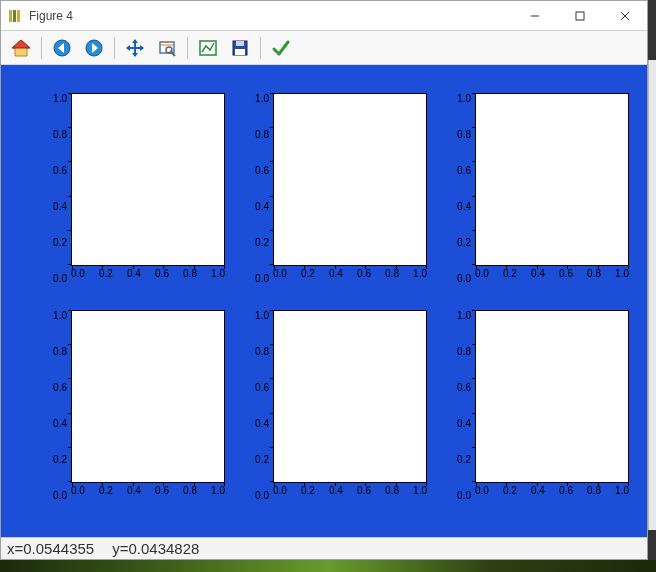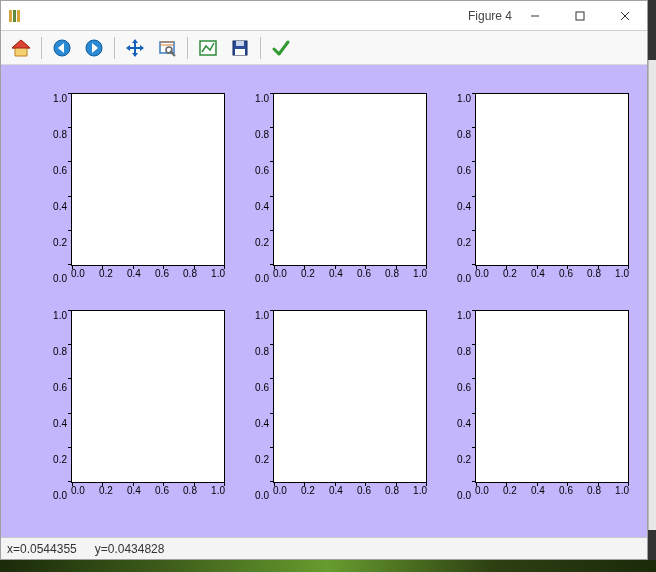--- a/index.html
+++ b/index.html
@@ -28,21 +28,21 @@
     display: flex;
     align-items: center;
     padding-left: 6px;
     border-bottom: 1px solid #d0d0d0;
   }
   .titlebar .app-icon {
     width: 16px; height: 16px;
     margin-right: 6px;
     display: flex; align-items: center; justify-content: center;
   }
-  .titlebar .title { color: #444; flex: 1; text-align: right; }
+  .titlebar .title { color: #444; flex: 1; }
   .win-controls { display: flex; height: 100%; }
   .win-btn {
     width: 45px; height: 100%;
     display: flex; align-items: center; justify-content: center;
     color: #555;
   }
   .toolbar {
     height: 34px;
     background: #f8f8f8;
     display: flex;
@@ -56,21 +56,21 @@
     background: #c0c0c0;
     margin: 0 2px;
   }
   .tb-btn {
     width: 28px; height: 28px;
     display: flex; align-items: center; justify-content: center;
     border-radius: 2px;
   }
   .canvas-area {
     flex: 1;
-    background: #c4b5fd;
+    background: #1d4ed8;
     position: relative;
     overflow: hidden;
   }
   .grid {
     position: absolute;
     top: 28px; left: 40px;
     width: 588px;
     height: 408px;
     display: grid;
     grid-template-columns: repeat(3, 1fr);
@@ -108,21 +108,21 @@
     margin-top: 2px;
   }
   .xaxis span, .yaxis span { white-space: nowrap; }
   .statusbar {
     height: 22px;
     background: #f4f4f4;
     border-top: 1px solid #c8c8c8;
     display: flex;
     align-items: center;
     padding: 0 6px;
-    font-size: 12px;
+    font-size: 15px;
     color: #333;
     gap: 18px;
   }
   .bg-strip {
     position: absolute;
     bottom: 0; left: 0; right: 0;
     height: 12px;
     background: linear-gradient(90deg, #1a2a0a, #3d5c1a, #679c2e, #2d4012, #1a2a0a);
   }
   .right-strip {

